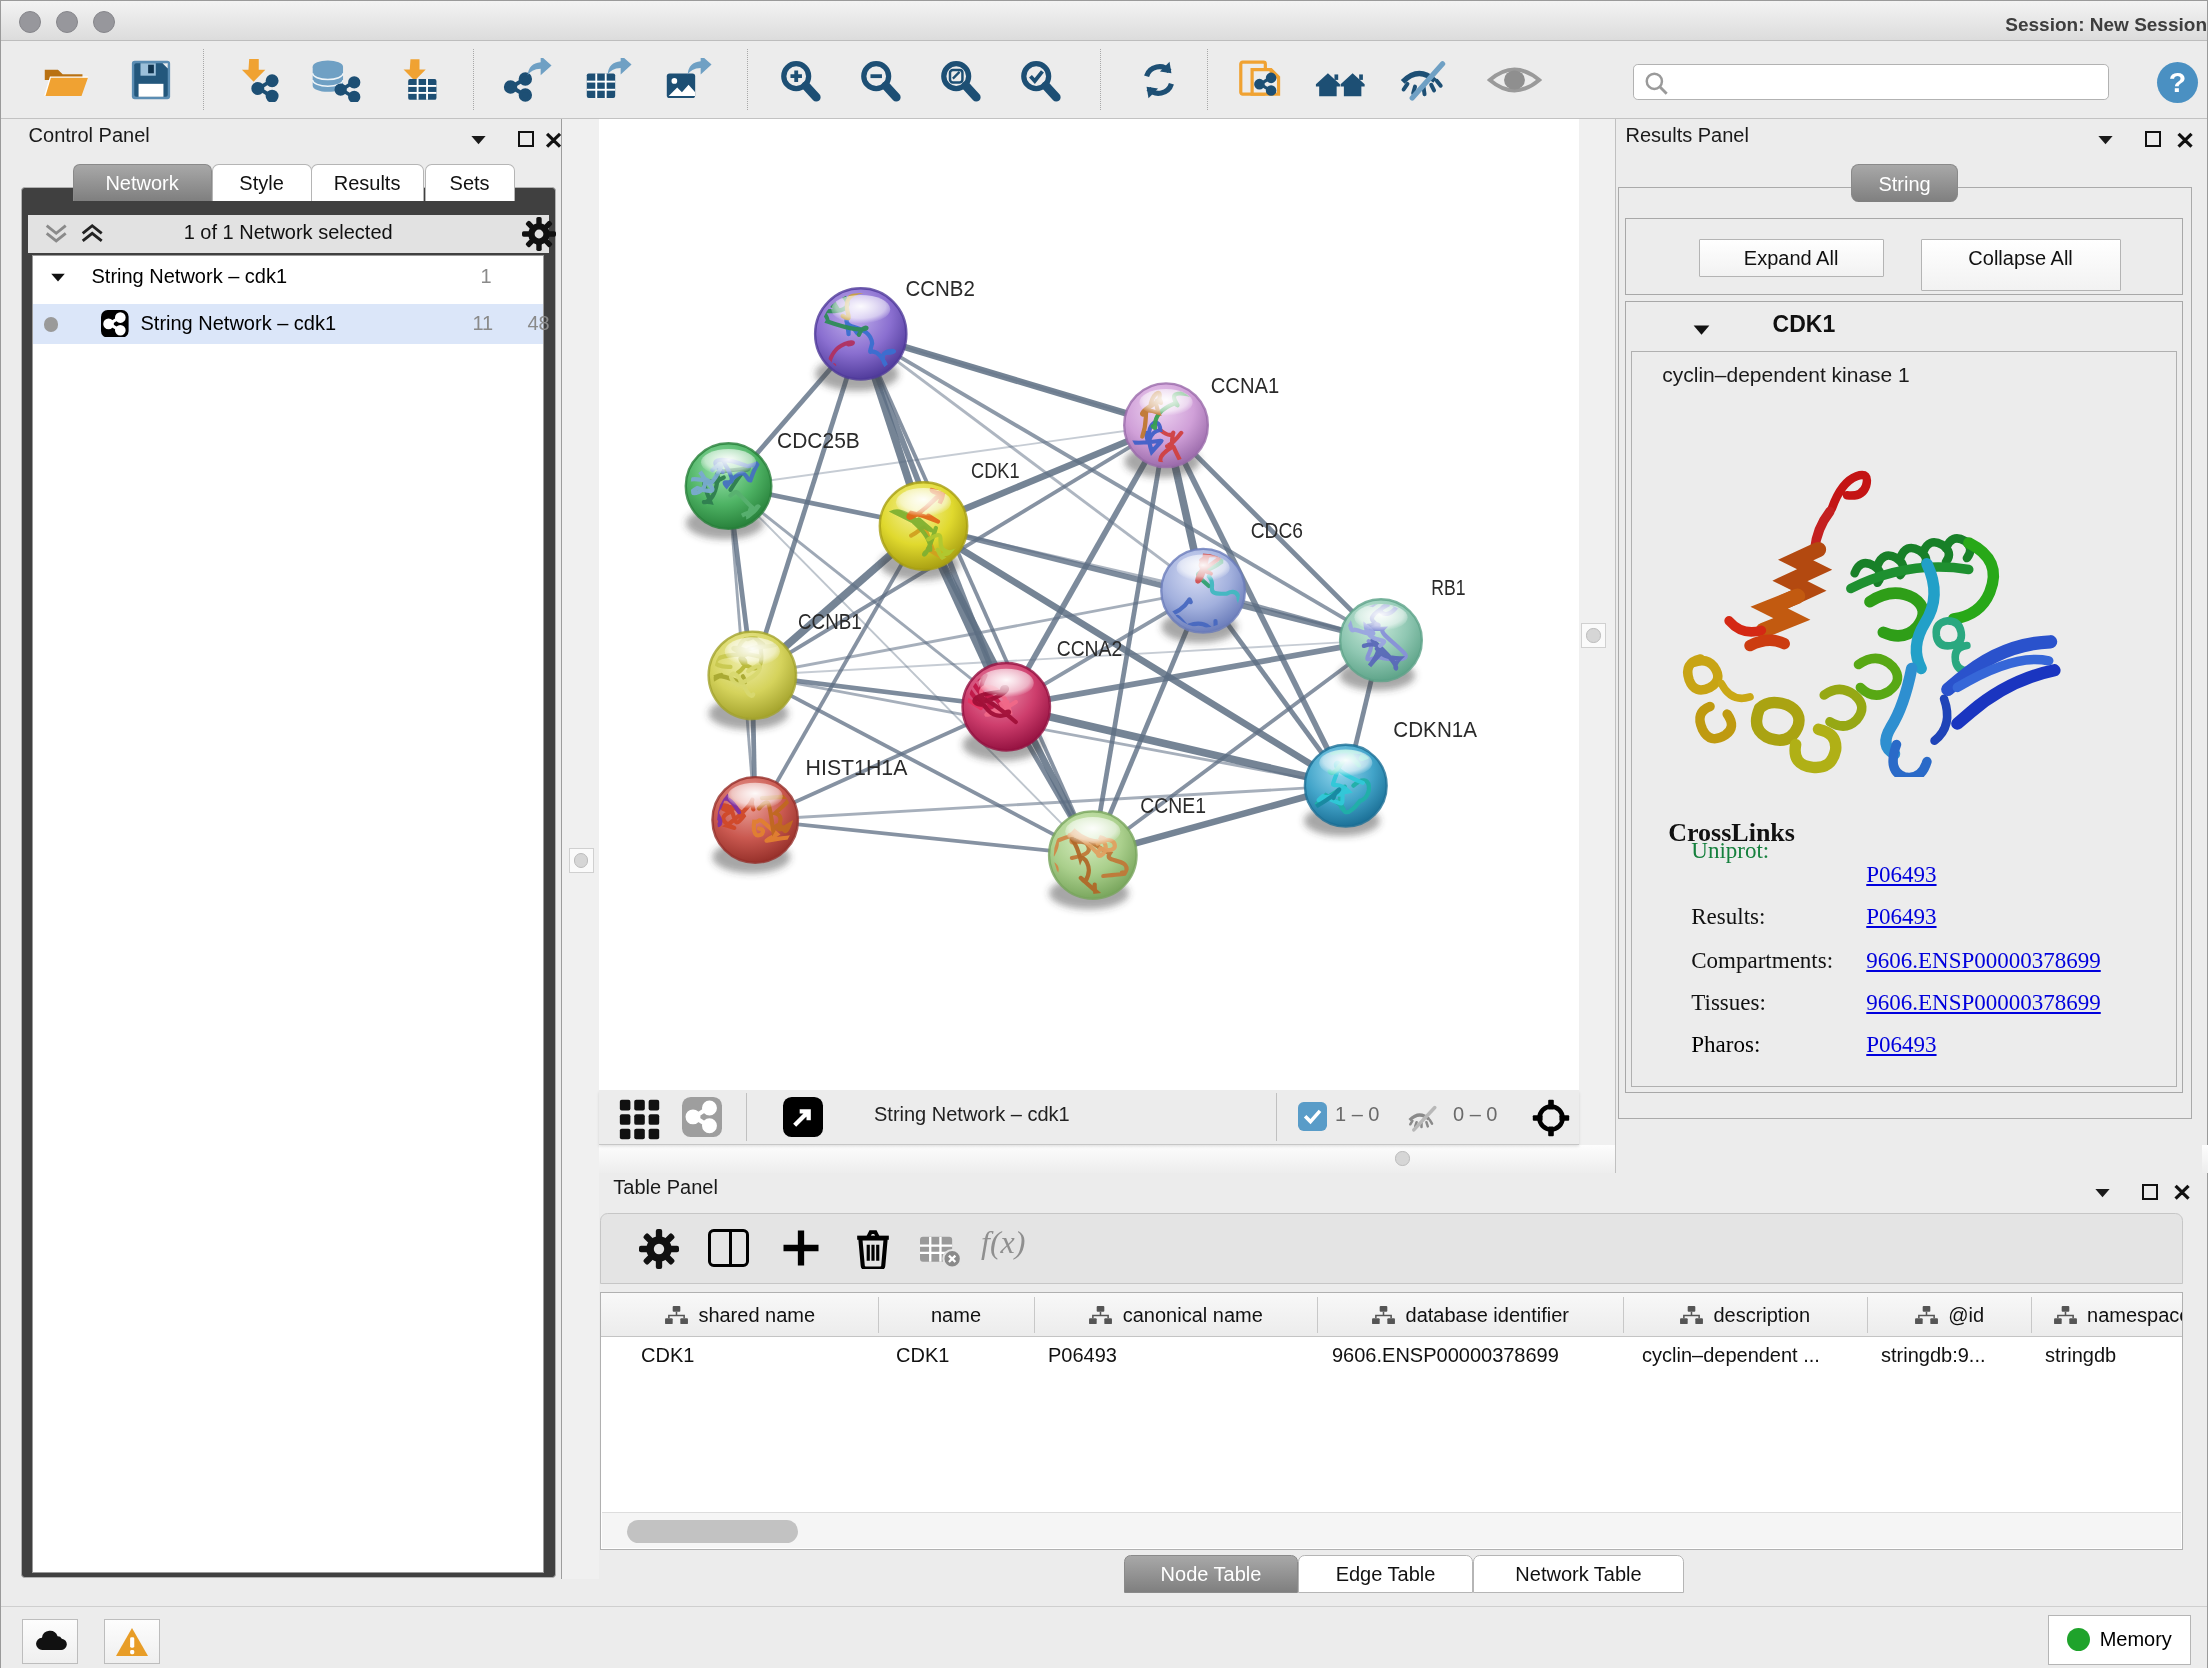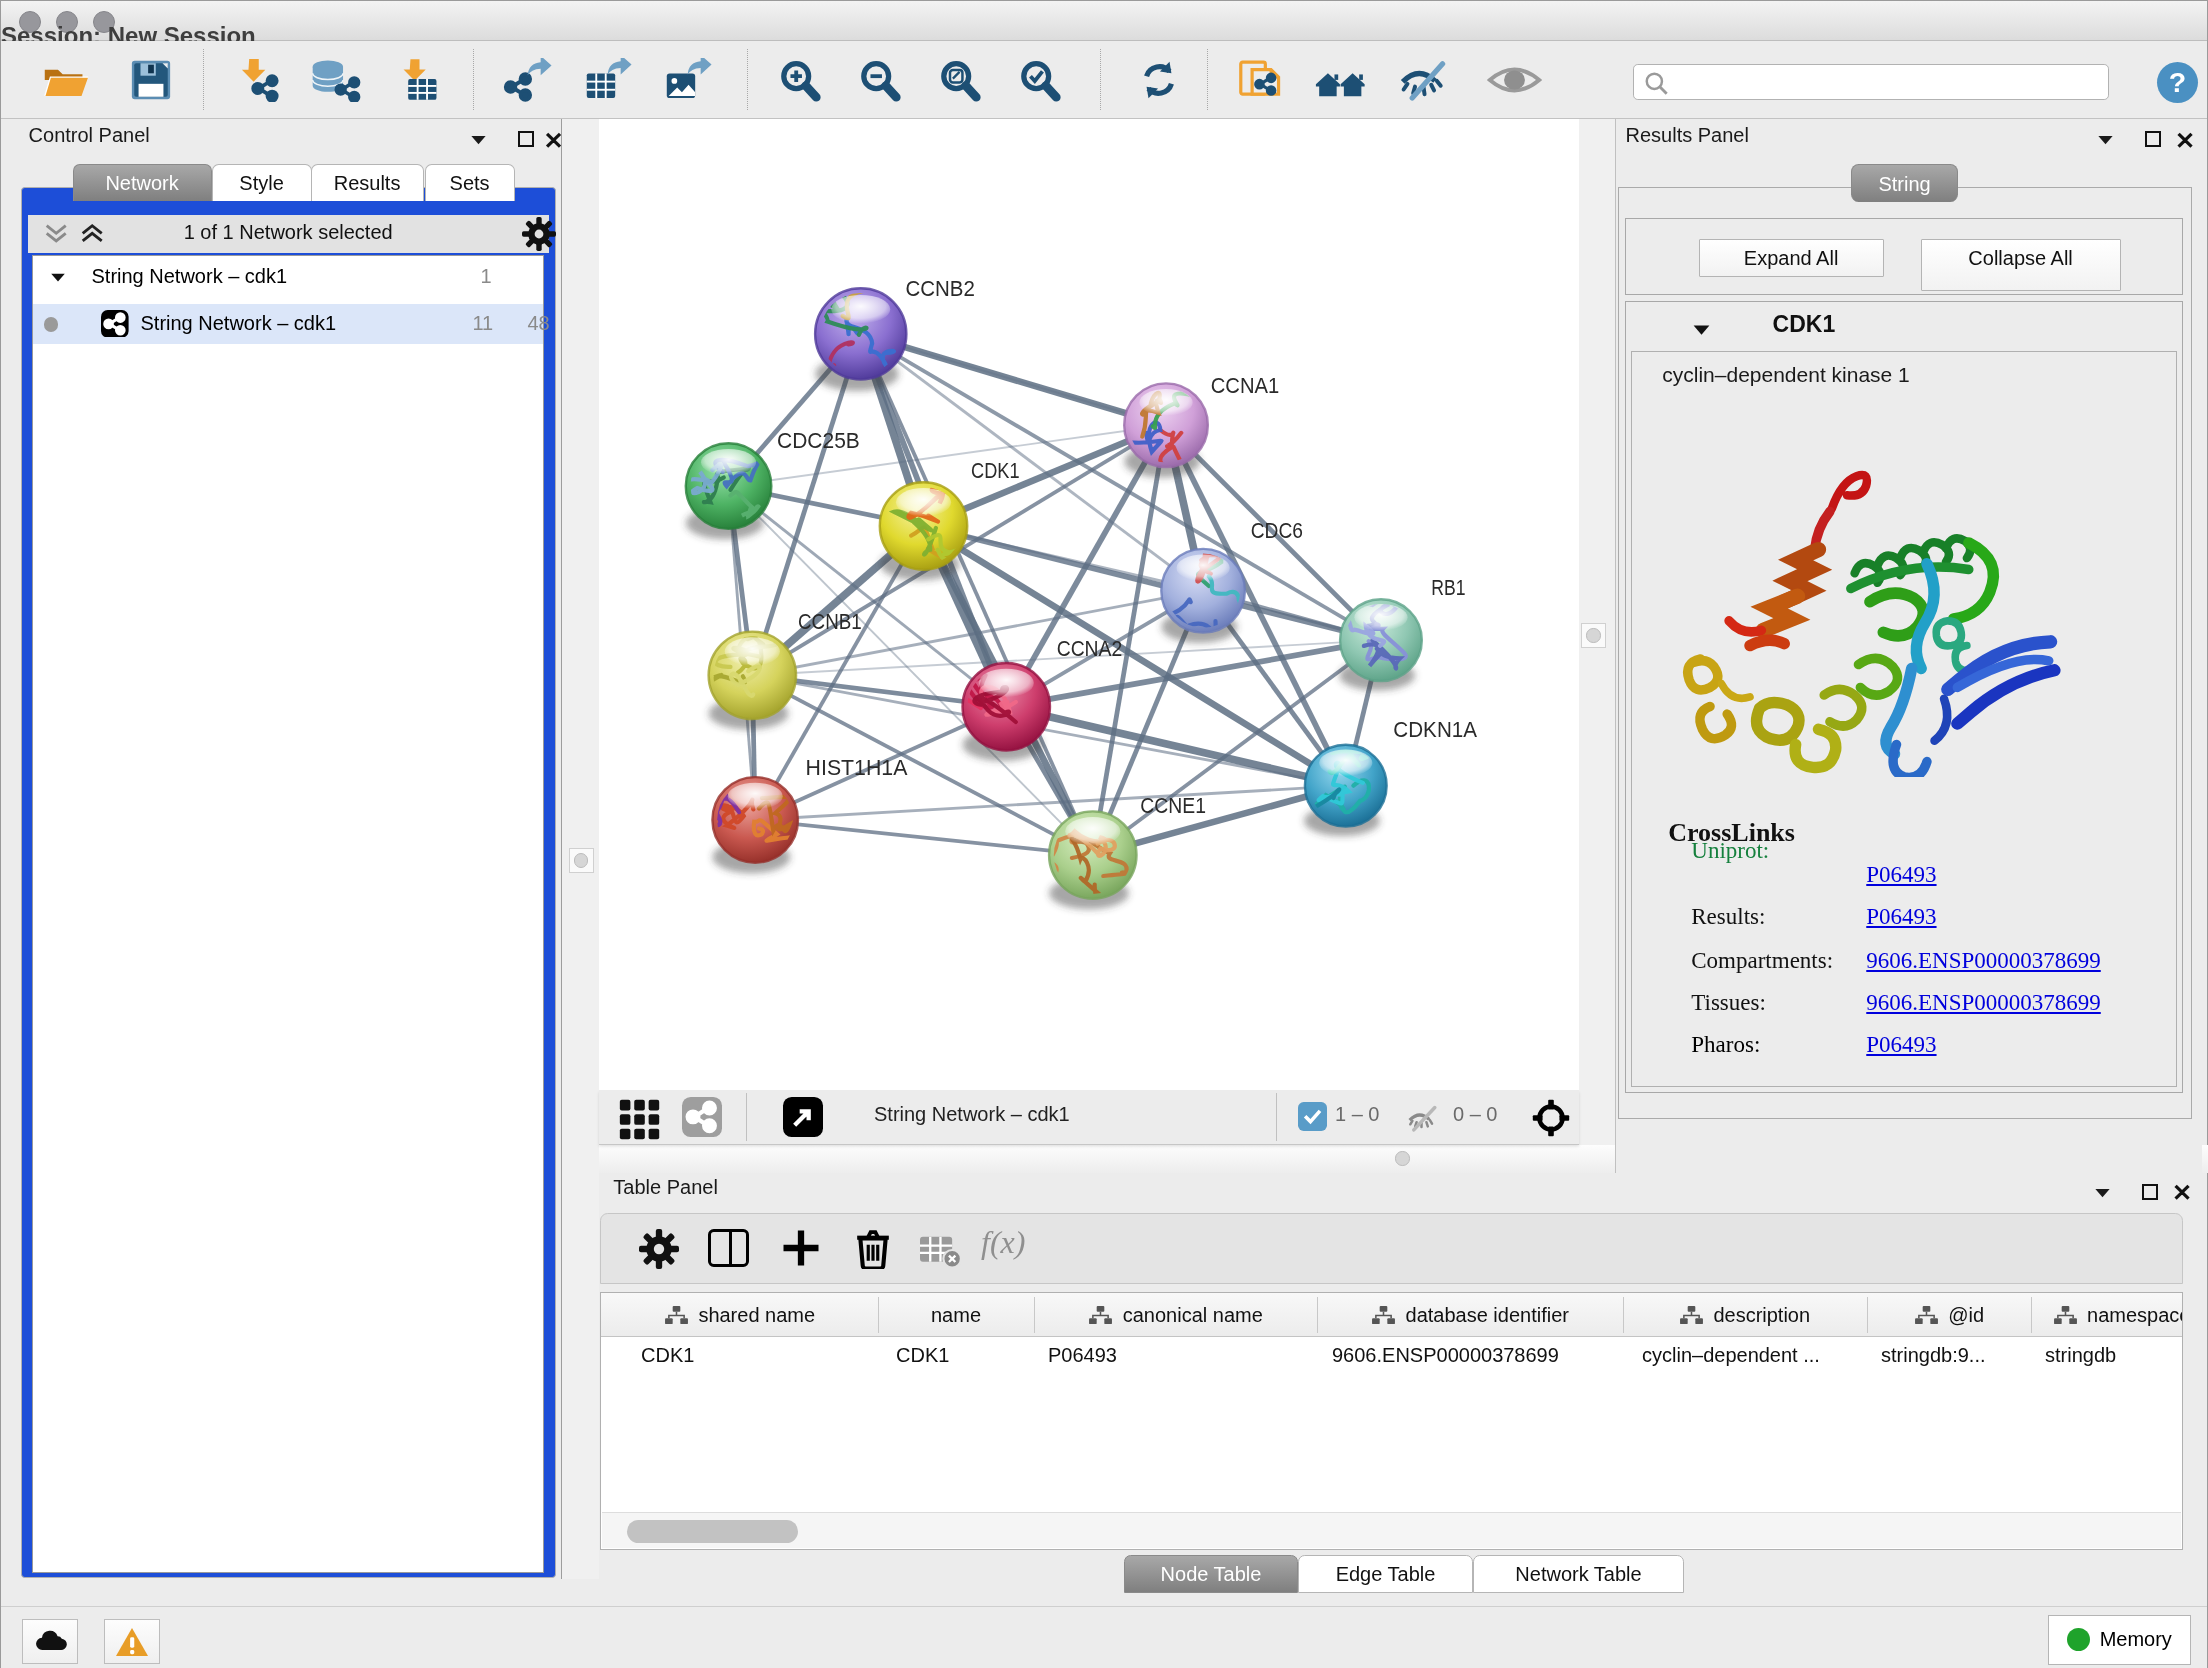--- a/index.html
+++ b/index.html
@@ -1,30 +1,30 @@
 <!DOCTYPE html>
 <html style="font-size:15px"><head><meta charset="utf-8"><style>
 
 *{margin:0;padding:0;box-sizing:border-box}
 html,body{width:2208px;height:1668px;background:#ececec;font-family:"Liberation Sans",sans-serif;overflow:hidden}
 #win{position:absolute;inset:0;background:#ececec;border:1px solid #9a9a9a}
 .abs{position:absolute}
 #titlebar{position:absolute;left:0;top:0;width:100%;height:40px;background:linear-gradient(#f3f3f3,#dcdcdc);border-bottom:1px solid #bdbdbd}
 .tl{position:absolute;top:9.5px;width:22px;height:22px;border-radius:50%;background:#97979c;border:1px solid #86868b}
-#title{position:absolute;top:21px;width:100%;text-align:left;font-size:24px;color:#3e3e3e;font-weight:bold}
+#title{position:absolute;top:13px;width:100%;text-align:right;font-size:19px;color:#3e3e3e;font-weight:bold}
 #toolbar{position:absolute;left:0;top:40px;width:100%;height:78px;background:#ececec;border-bottom:1px solid #c2c2c2}
 .tbi{position:absolute;top:17px}
 .tbsep{position:absolute;top:7.6px;height:61px;width:0;border-left:1.9px dotted #a8a8a8}
 #searchbox{position:absolute;left:1632px;top:23px;width:476px;height:36px;background:#fff;border:1px solid #b2b2b2;border-radius:4.8px}
 #helpbtn{position:absolute;left:2156px;top:21px;width:41px;height:41px;border-radius:50%;background:#4a90c2;color:#fff;font-size:28.5px;font-weight:bold;text-align:center;line-height:41px}
 .ptitle{font-size:20px;color:#1a1a1a}
 .tab{position:absolute;z-index:5;top:0;height:37px;background:#fff;border:1px solid #b5b5b5;border-bottom:none;border-radius:6.7px 6.7px 0 0;font-size:20px;color:#111;text-align:center;line-height:36px}
 .tabsel{background:linear-gradient(#a8a8a8,#7f7f7f);color:#fff;border-color:#8a8a8a}
 #cpanel{position:absolute;left:7.6px;top:118px;width:553px;height:1460px;background:#ececec}
-#cp-inner{position:absolute;left:12.4px;top:68px;width:535px;height:1391px;background:#1d4ed8;border:1px solid #b0b0b0;border-radius:3.8px}
+#cp-inner{position:absolute;left:12.4px;top:68px;width:535px;height:1391px;background:#404040;border:1px solid #b0b0b0;border-radius:3.8px}
 #cp-bar{position:absolute;left:5.7px;top:27px;width:521px;height:38px;background:#e2e2e2}
 #cp-list{position:absolute;left:10.5px;top:67px;width:512px;height:1318px;background:#fff;border:1px solid #9a9a9a}
 .row1{position:absolute;left:0;top:1px;width:100%;height:40px}
 .row2{position:absolute;left:0;top:48px;width:100%;height:40px;background:#dbe6f9}
 #vsplitL{position:absolute;left:560px;top:118px;width:38px;height:1460px;background:#f0f0f0;border-left:1px solid #9d9d9d}
 #vsplitR{position:absolute;left:1578px;top:118px;width:36px;height:1054px;background:#f0f0f0}
 .handle{position:absolute;width:25px;height:25px;background:#fafafa;border:1px solid #d0d0d0;display:flex;align-items:center;justify-content:center}
 .handle div{width:14.3px;height:14.3px;border-radius:50%;background:#d6d6d6;border:1px solid #bcbcbc}
 #canvas{position:absolute;left:598px;top:118px;width:980px;height:971px;background:#fff}
 #vtoolbar{position:absolute;left:598px;top:1089px;width:980px;height:55px;background:#ececec;border-bottom:1px solid #c6c6c6;box-shadow:0 1.9px 2.9px rgba(0,0,0,.12)}

